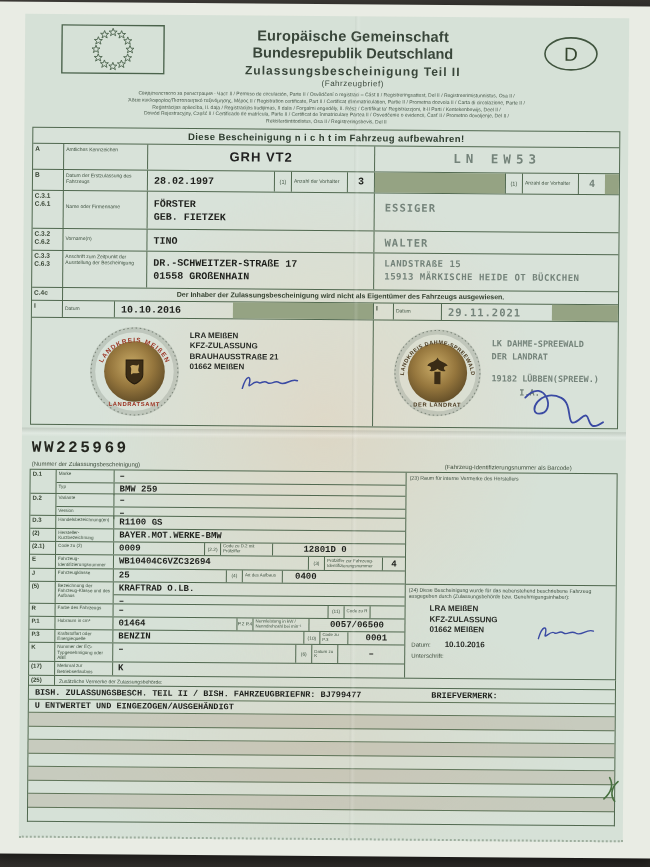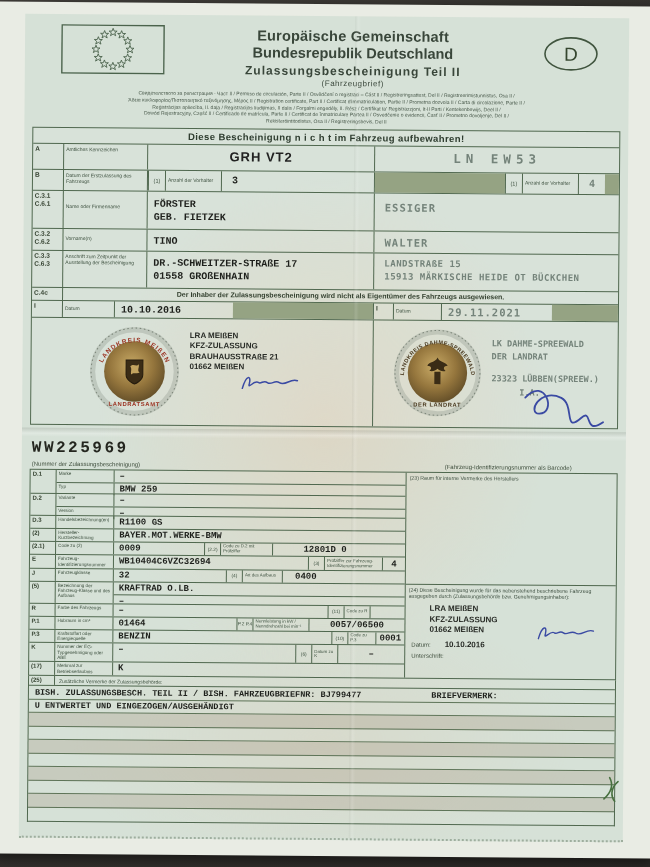--- a/index.html
+++ b/index.html
@@ -201,20 +201,21 @@
           </div>
           <div class="rhalf">
             <div class="uval plate2">LN EW53</div>
           </div>
         </div>
 
         <div class="urow" style="height:21px">
           <div class="lhalf">
             <div class="ucode">B</div>
             <div class="ulbl">Datum der Erstzulassung des Fahrzeugs</div>
+            <div class="uval" style="padding-top:4px">28.02.1997</div>
             <div class="mk">(1)</div>
             <div class="mlbl">Anzahl der Vorhalter</div>
             <div class="cnt">3</div>
           </div>
           <div class="rhalf">
             <div class="bar"></div>
             <div class="mk">(1)</div>
             <div class="mlbl">Anzahl der Vorhalter</div>
             <div class="cnt dotm">4</div>
             <div class="barfix" style="width:14px"></div>
@@ -322,21 +323,21 @@
               <circle cx="43" cy="43" r="29" fill="url(#goldg)"></circle>
               <text font-family="Liberation Sans,sans-serif" font-size="5.4" font-weight="bold" fill="#4a3a20" letter-spacing=".4">
                 <textPath href="#sealTop" startOffset="50%" text-anchor="middle">LANDKREIS DAHME-SPREEWALD</textPath>
               </text>
               <text x="43" y="76" text-anchor="middle" font-family="Liberation Sans,sans-serif" font-size="5.6" font-weight="bold" fill="#4a3a20" letter-spacing=".6">DER LANDRAT</text>
               <path d="M43,28 c2,5 8,4 10,8 c-4,0 -5,3 -2,5 c-3,1 -6,0 -8,-2 c-2,2 -5,3 -8,2 c3,-2 2,-5 -2,-5 c2,-4 8,-3 10,-8 Z M40,42 h6 v12 h-6 Z" fill="#3a2c16"></path>
             </svg>
             <div class="saddr dotm" style="color:#74837a">
               <div>LK DAHME-SPREEWALD</div>
               <div>DER LANDRAT</div>
-              <div style="margin-top:8px">23323 LÜBBEN(SPREEW.)</div>
+              <div style="margin-top:8px">19182 LÜBBEN(SPREEW.)</div>
               <div style="margin-left:28px">I.A.</div>
             </div>
             <svg class="sig-abs" style="right:8px;bottom:-12px" width="92" height="58" viewBox="0 0 92 58">
               <path d="M8,16 C28,-6 40,32 22,32 C10,32 22,6 44,16 C58,23 46,52 64,36 C76,25 66,54 86,40" fill="none" stroke="#3a4aa3" stroke-width="1.8" stroke-linecap="round"></path>
             </svg>
           </div>
         </div>
       </div>
 
       <div class="crease"></div>
@@ -405,21 +406,21 @@
             <div class="llbl">Fahrzeug-Identifizierungsnummer</div>
             <div class="lval">WB10404C6VZC32694</div>
             <div class="mcode">(3)</div>
             <div class="mlbl2" style="width:58px">Prüfziffer zur Fahrzeug-Identifizierungsnummer</div>
             <div class="mval" style="width:22px">4</div>
           </div>
 
           <div class="lrow">
             <div class="lcode">J</div>
             <div class="llbl">Fahrzeugklasse</div>
-            <div class="lval">32</div>
+            <div class="lval">25</div>
             <div class="mcode">(4)</div>
             <div class="mlbl2" style="width:40px">Art des Aufbaus</div>
             <div class="mval" style="width:46px">0400</div>
             <div style="width:76px"></div>
           </div>
 
           <div class="lrow" style="height:22px">
             <div class="lcode">(5)</div>
             <div class="llbl" style="border-right:1px solid var(--bd)">Bezeichnung der Fahrzeug-Klasse und des Aufbaus</div>
             <div class="subcol">
@@ -449,21 +450,21 @@
             <div class="mlbl2" style="width:56px">Nennleistung in kW / Nenndrehzahl bei min⁻¹</div>
             <div class="mval" style="width:95px">0057/06500</div>
           </div>
 
           <div class="lrow">
             <div class="lcode">P.3</div>
             <div class="llbl">Kraftstoffart oder Energiequelle</div>
             <div class="lval">BENZIN</div>
             <div class="mcode">(10)</div>
             <div class="mlbl2" style="width:28px">Code zu P.3</div>
-            <div class="mval" style="width:28px">0001</div>
+            <div class="mval" style="width:56px">0001</div>
           </div>
 
           <div class="lrow">
             <div class="lcode">K</div>
             <div class="llbl">Nummer der EG-Typgenehmigung oder ABE</div>
             <div class="lval">–</div>
             <div class="mcode">(6)</div>
             <div class="mlbl2" style="width:26px">Datum zu K</div>
             <div class="mval" style="width:66px">–</div>
           </div>

